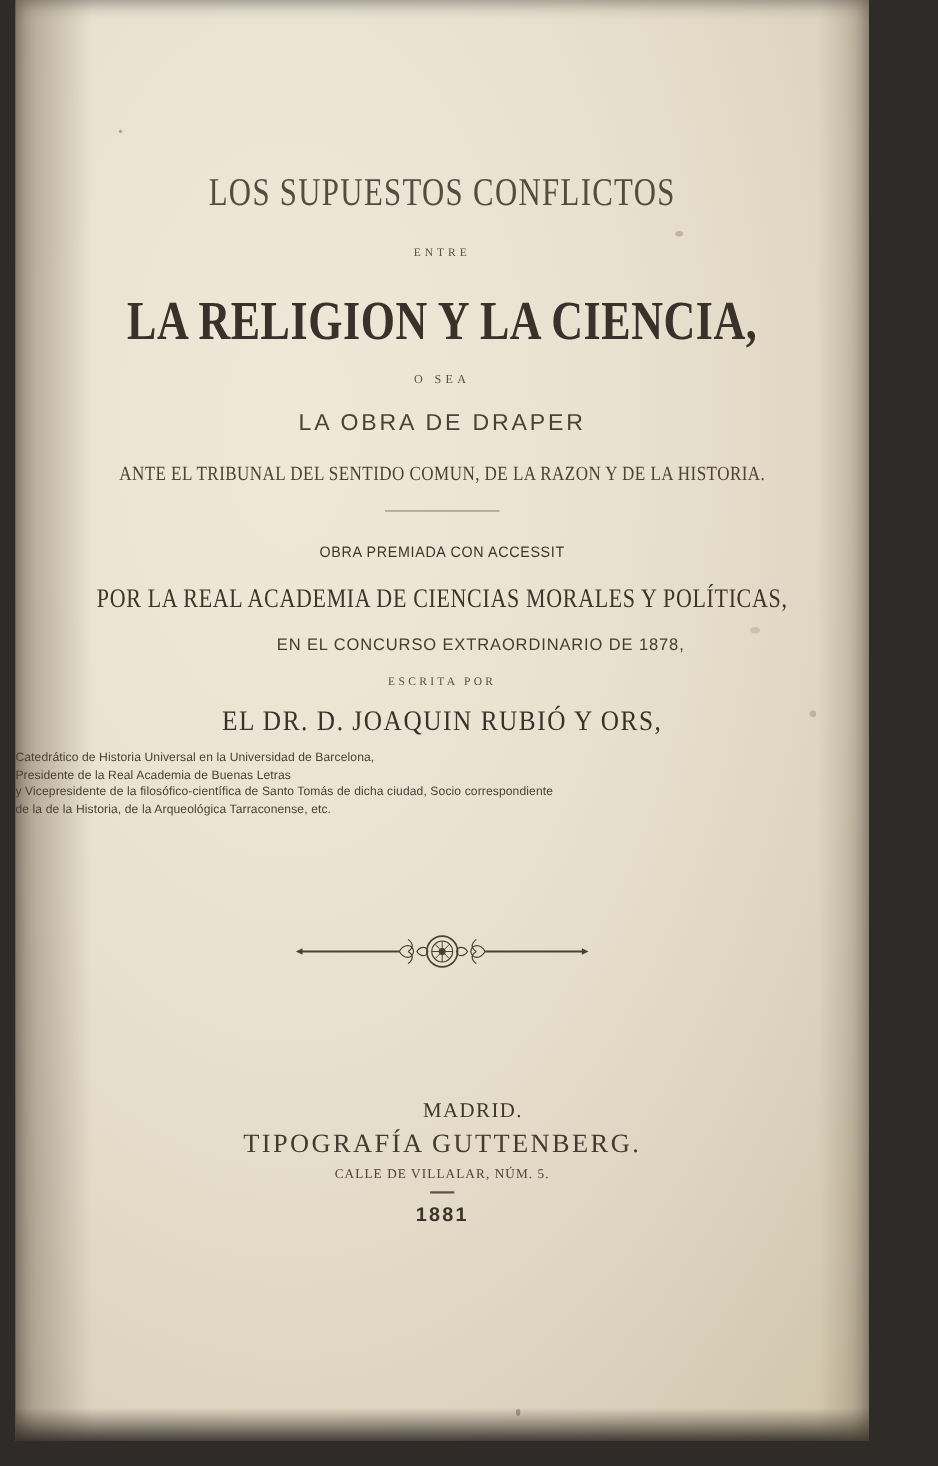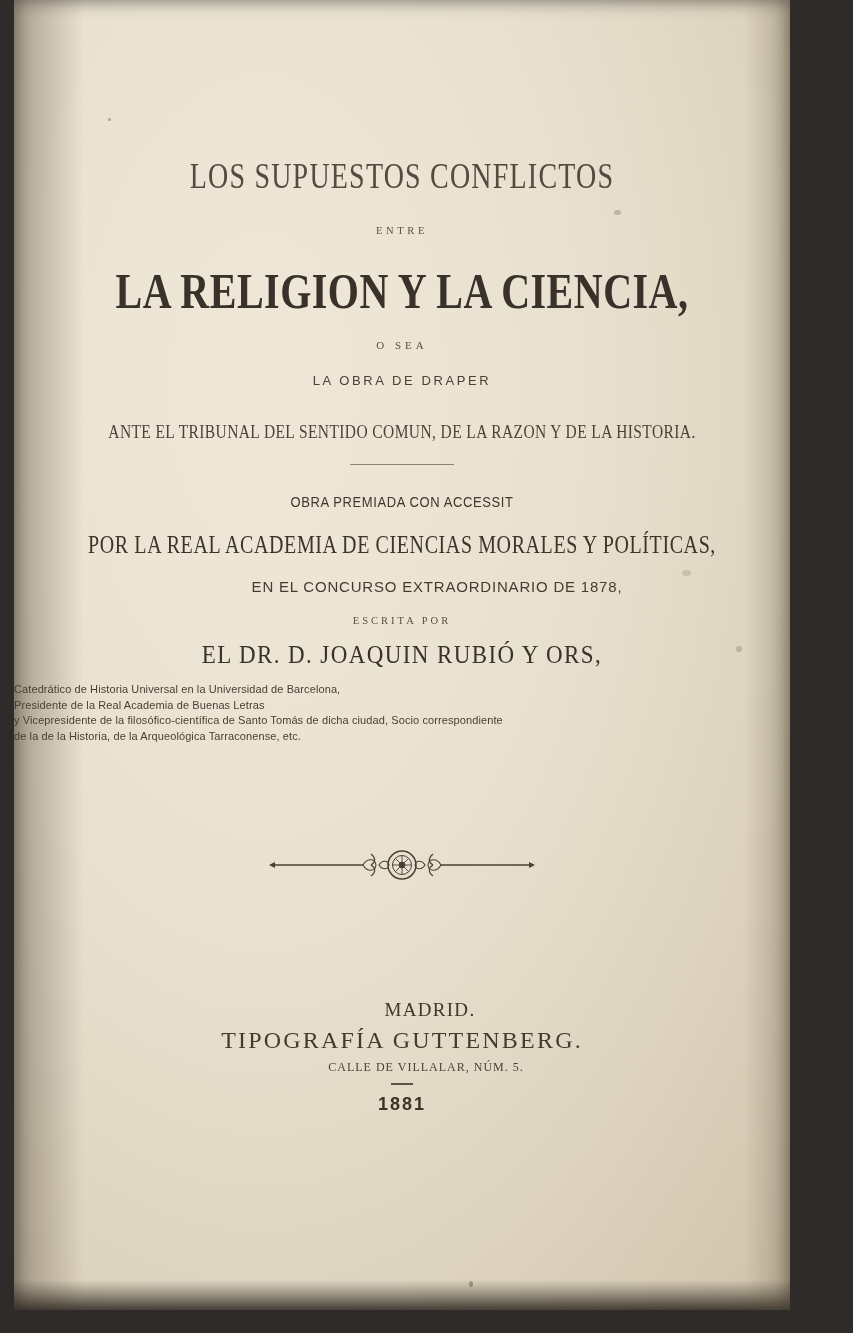--- a/index.html
+++ b/index.html
@@ -100,21 +100,21 @@
     font-weight: 700;
   }
   .l-osea {
     top: 339px;
     font-size: 11px;
     letter-spacing: 4px;
     color: #5a5044;
   }
   .l-draper {
     top: 373px;
-    font-size: 13px;
+    font-size: 21px;
     letter-spacing: 2.6px;
     color: #4b4136;
     font-family: "Liberation Sans", sans-serif;
   }
   .l-ante {
     top: 421px;
     font-size: 15.5px;
     letter-spacing: 0.4px;
     color: #4c4237;
     transform: scaleY(1.18);
@@ -211,21 +211,20 @@
     font-size: 24px;
     letter-spacing: 2.2px;
     color: #433a30;
     font-family: Liberation Serif, serif;
   }
   .l-street {
     top: 1060px;
     font-size: 12px;
     letter-spacing: 1px;
     color: #4c4237;
-    padding-left: 24px;
   }
   .dash {
     position: absolute;
     top: 1083px;
     left: 50%;
     transform: translateX(-50%);
     width: 22px;
     height: 0;
     border-top: 2px solid #5c5244;
   }

